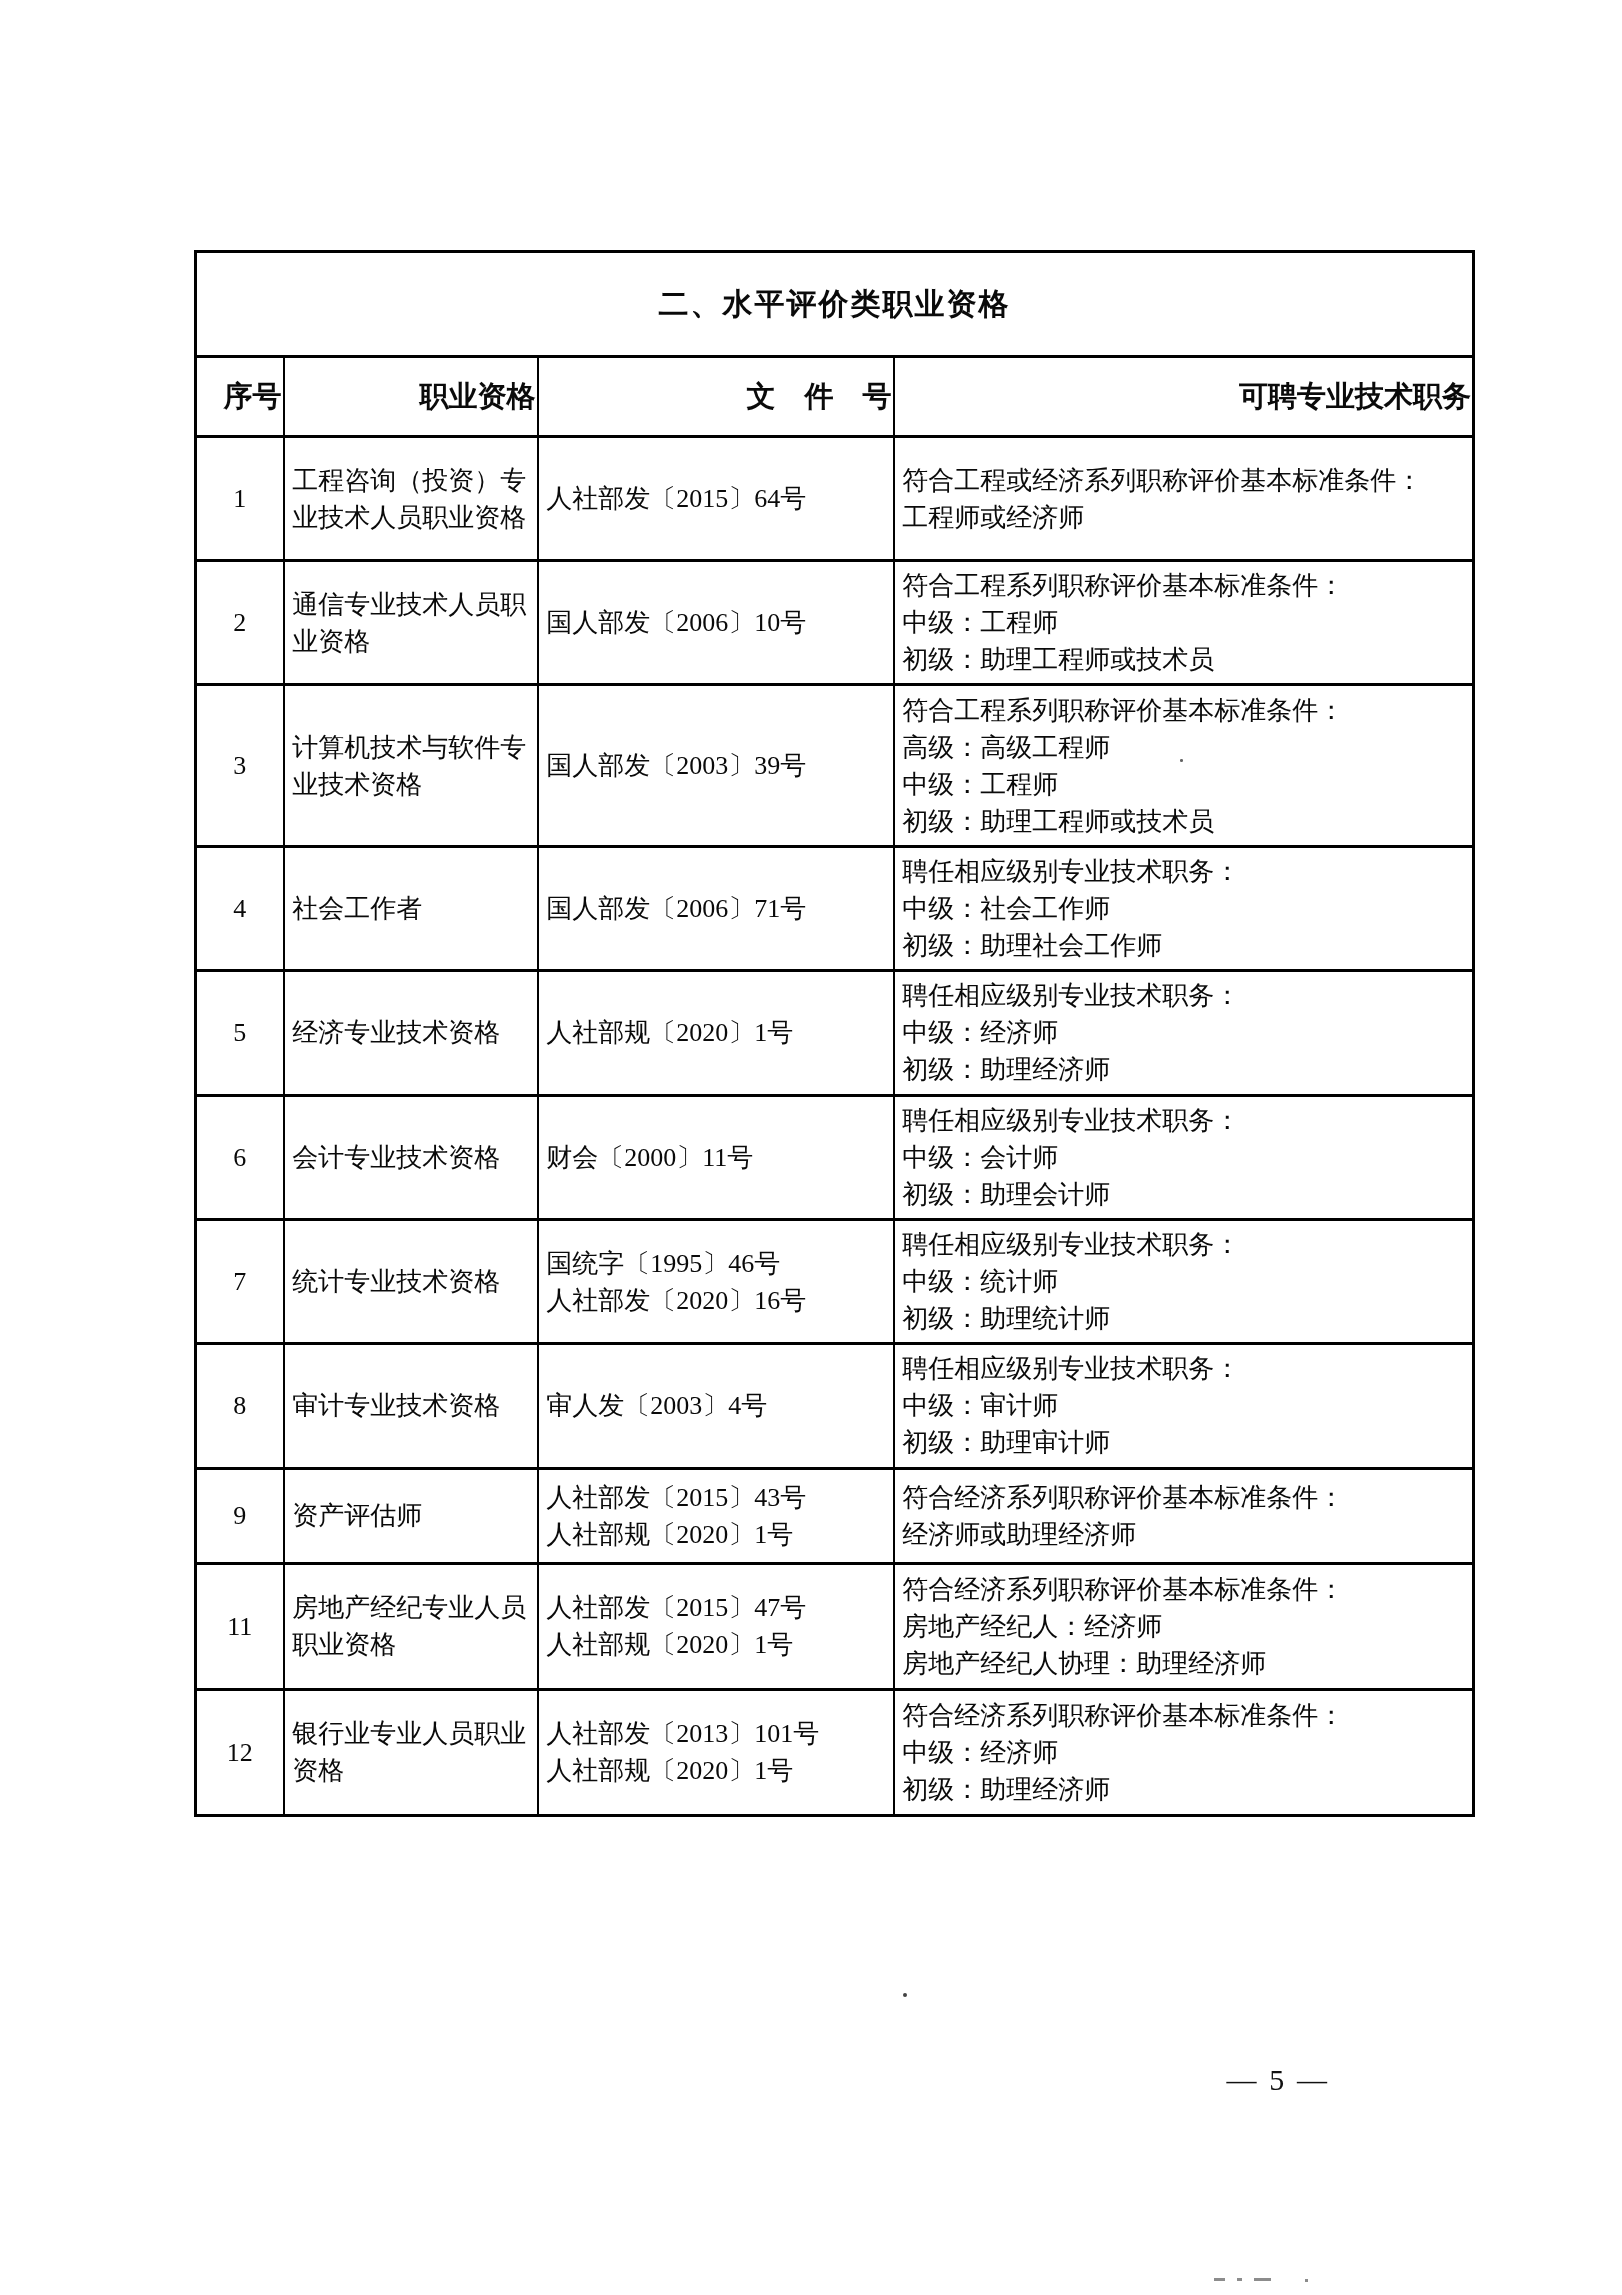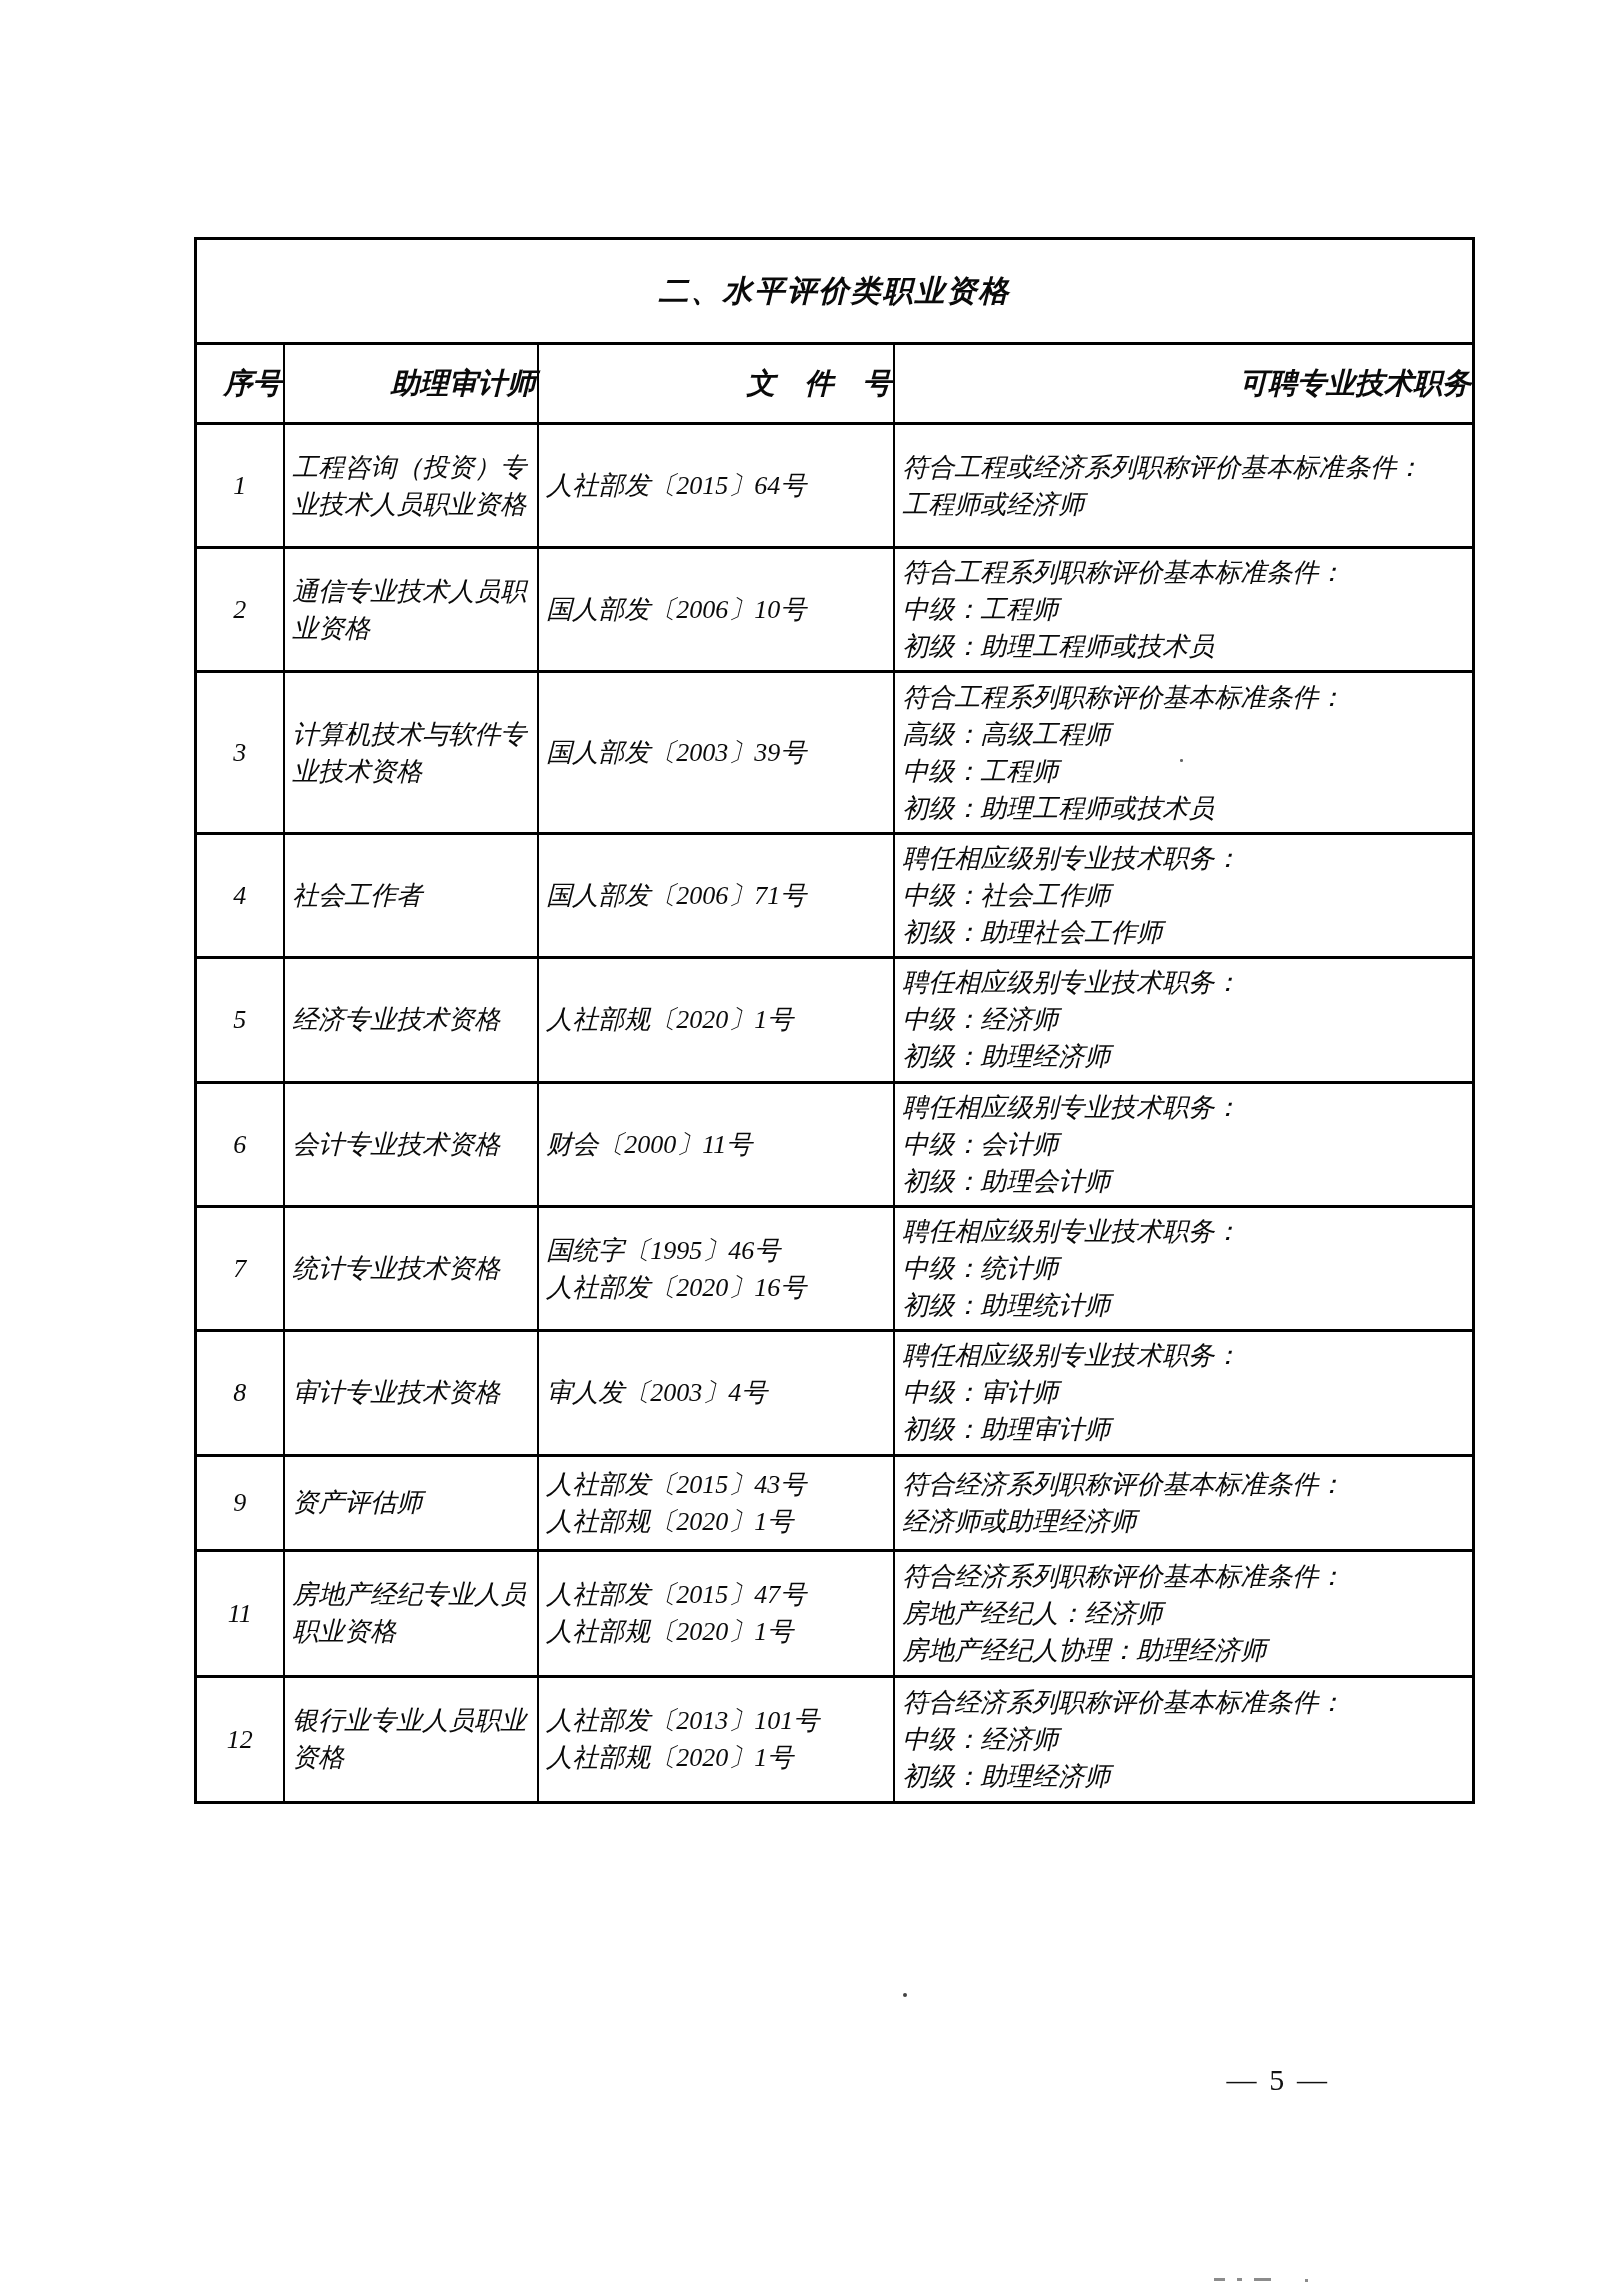--- a/index.html
+++ b/index.html
@@ -8,26 +8,25 @@
     width: 1623px;
     height: 2295px;
     background: #ffffff;
     font-family: "Liberation Serif", "DejaVu Serif", serif;
     color: #0a0a0a;
     overflow: hidden;
   }
   table.qual-table {
     position: absolute;
     left: 194px;
-    top: 237px;
+    top: 250px;
     width: 1279px;
     border-collapse: collapse;
     table-layout: fixed;
     border: 3.9px solid #000;
-    font-style: italic;
   }
   .qual-table th, .qual-table td {
     border: 2px solid #000;
     border-top-width: 3.3px;
     border-bottom-width: 3.3px;
     vertical-align: middle;
     box-sizing: border-box;
     color: #0a0a0a;
   }
   tr.title-row th {
@@ -92,21 +91,21 @@
       <col style="width:254px">
       <col style="width:356px">
       <col style="width:580px">
     </colgroup>
     <thead>
       <tr class="title-row">
         <th colspan="4">二、水平评价类职业资格</th>
       </tr>
       <tr class="header-row">
         <th>序号</th>
-        <th>助理审计师</th>
+        <th>职业资格</th>
         <th>文　件　号</th>
         <th>可聘专业技术职务</th>
       </tr>
     </thead>
     <tbody id="table-body">
         <tr style="height: 124px;">
       <td class="c-no">1</td>
       <td class="c-qual">工程咨询（投资）专业技术人员职业资格</td>
       <td class="c-doc">人社部发〔2015〕64号</td>
       <td class="c-pos">符合工程或经济系列职称评价基本标准条件：

